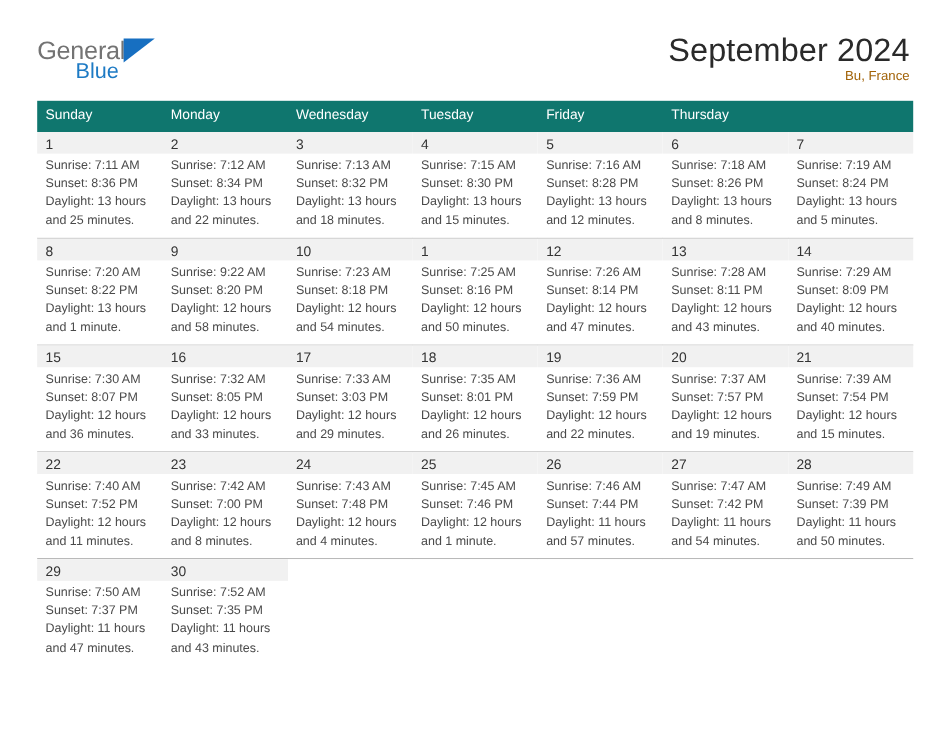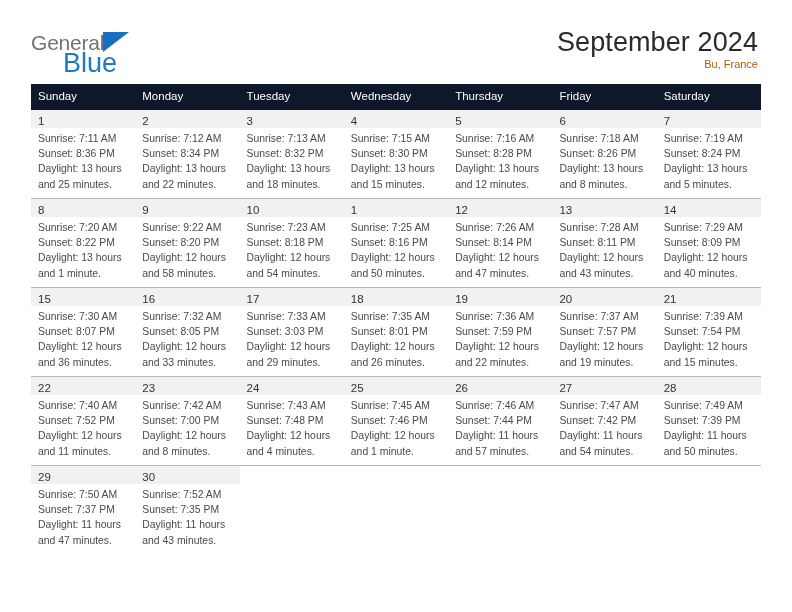--- a/index.html
+++ b/index.html
@@ -45,21 +45,21 @@
     font-weight: 400;
   }
   .brand-triangle {
     width: 0; height: 0;
     border-left: 26px solid #176fc1;
     border-bottom: 20px solid transparent;
     margin-left: -1px;
     margin-bottom: 1px;
   }
   .brand-blue {
-    font-size: 27px;
+    font-size: 18px;
     color: #1d7ac4;
     margin-left: 32px;
     margin-top: -3px;
     display: block;
     line-height: 1;
   }
 
   .titles {
     text-align: right;
   }
@@ -79,21 +79,21 @@
 
   
   .calendar {
     margin: 9px 31px 0 31px;
     width: 730px;
   }
 
   .weekdays {
     display: grid;
     grid-template-columns: repeat(7, 1fr);
-    background: #0f172a;
+    background: #0f766e;
   }
   .weekday {
     color: #ffffff;
     font-size: 11.5px;
     padding: 5px 0 5px 7px;
     line-height: 1.35;
   }
 
   .week {
     display: grid;
@@ -147,25 +147,24 @@
       <div class="cal-title">September 2024</div>
       <div class="cal-subtitle">Bu, France</div>
     </div>
 
   </div>
 
   <div class="calendar">
     <div class="weekdays" id="weekday-row">
         <div class="weekday">Sunday</div>
         <div class="weekday">Monday</div>
+        <div class="weekday">Wednesday</div>
         <div class="weekday">Tuesday</div>
-        <div class="weekday">Wednesday</div>
+        <div class="weekday">Friday</div>
         <div class="weekday">Thursday</div>
-        <div class="weekday">Friday</div>
-        <div class="weekday">Saturday</div>
       </div>
     <div id="weeks-container">
         <div class="week">
           <div class="daycell filled">
             <div class="daynum-strip"><span class="daynum">1</span></div>
             <div class="dayinfo">
               <div>Sunrise: 7:11 AM</div>
               <div>Sunset: 8:36 PM</div>
               <div>Daylight: 13 hours</div>
               <div>and 25 minutes.</div>

